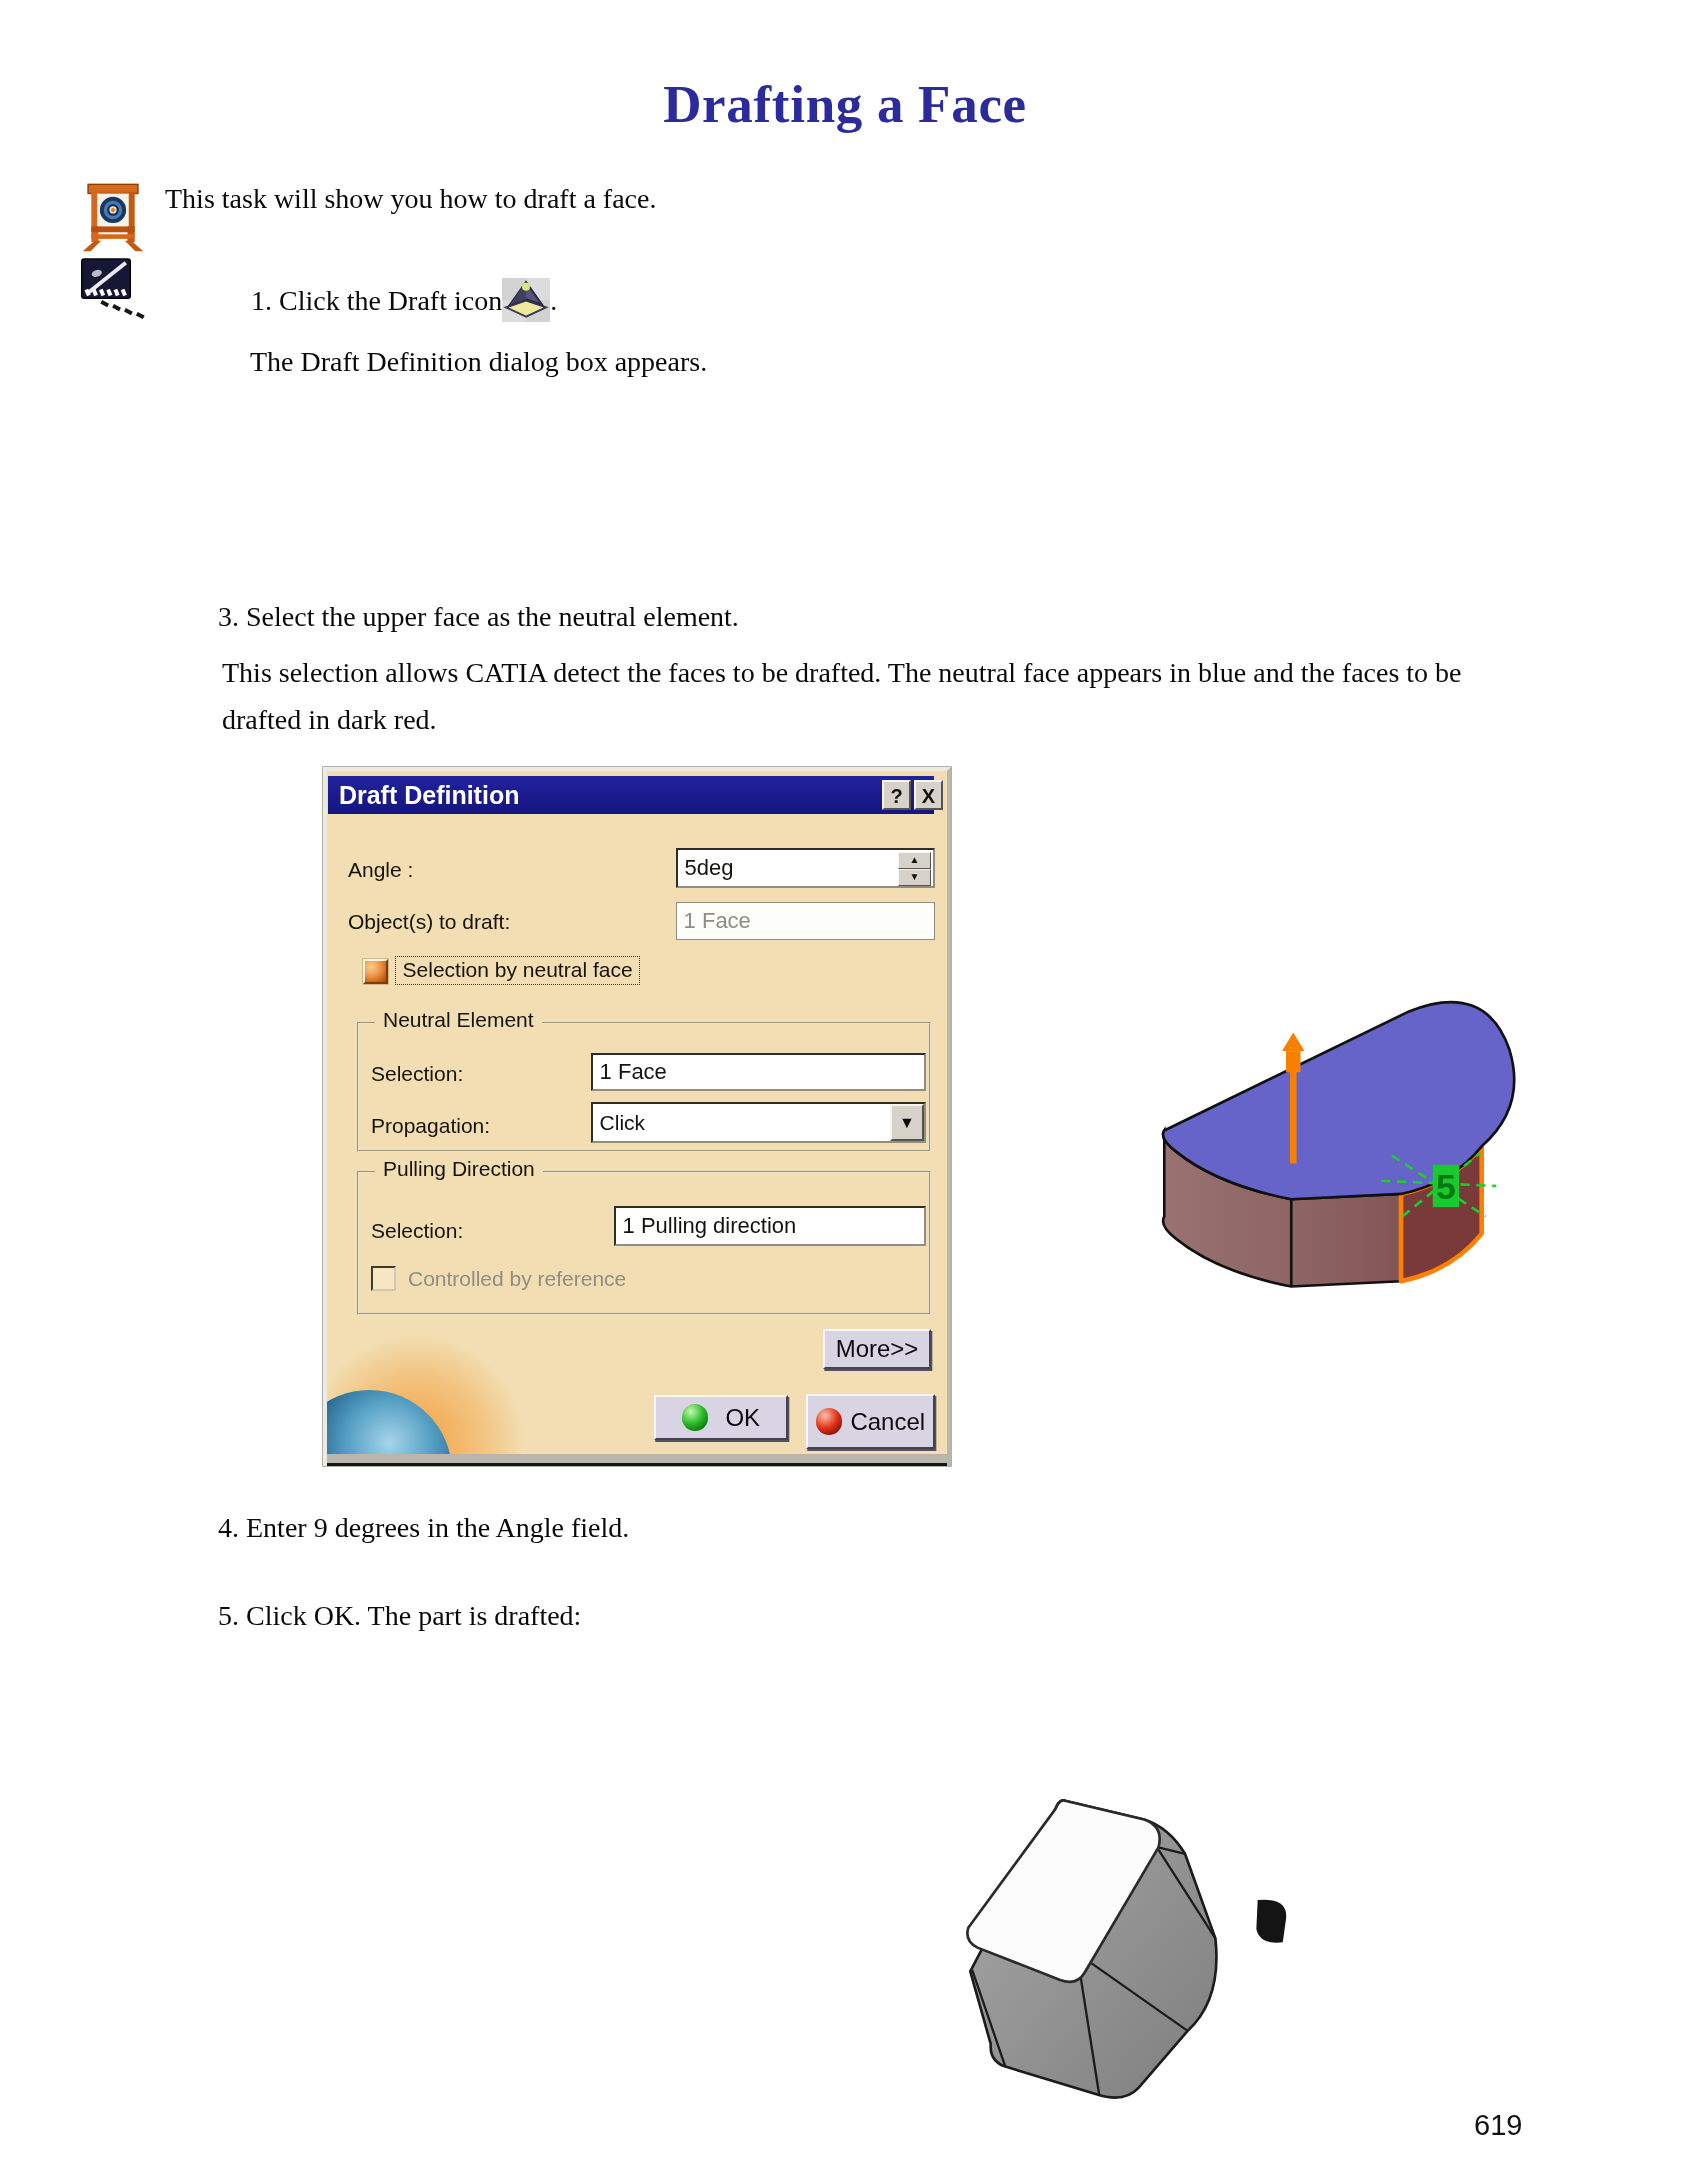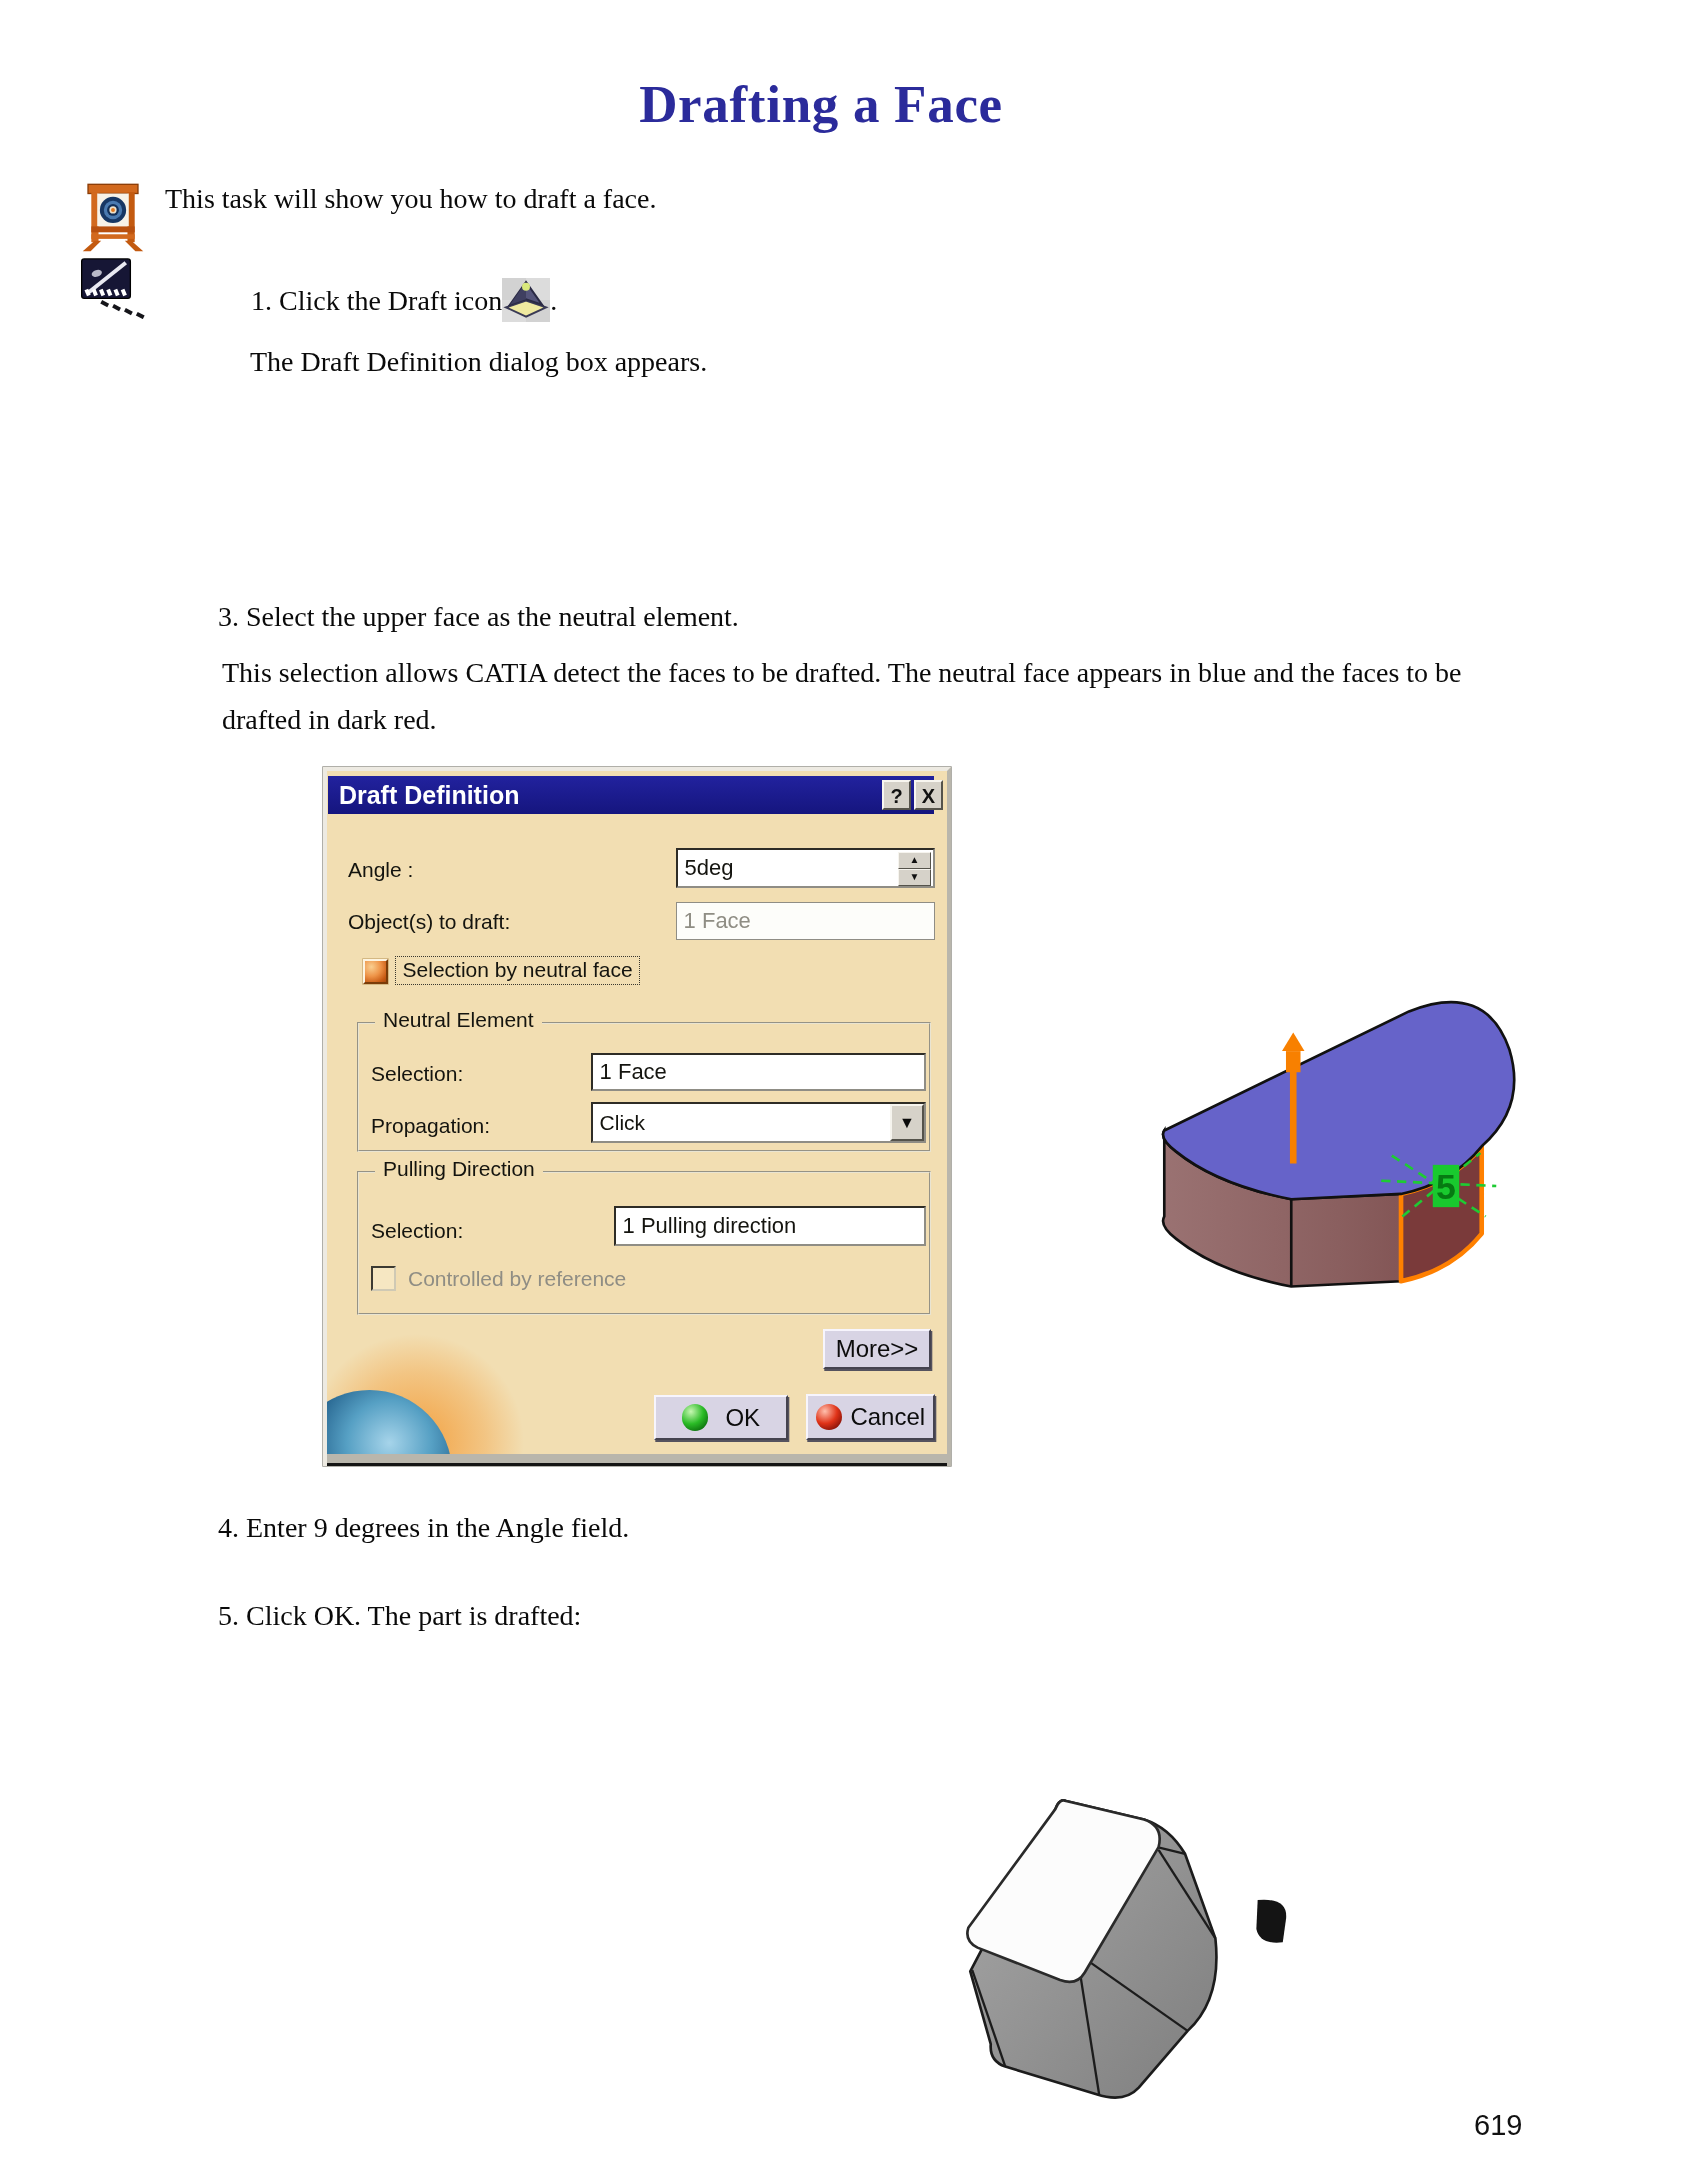--- a/index.html
+++ b/index.html
@@ -1,21 +1,21 @@
 <!DOCTYPE html>
 <html style="font-size:10.6px"><head>
 <meta charset="utf-8">
 <style>
   html,body{margin:0;padding:0;background:#ffffff;}
   #page{position:relative;width:1687px;height:2183px;background:#ffffff;overflow:hidden;
         font-family:"Liberation Serif", serif;color:#0a0a0a;}
   .abs{position:absolute;}
   
   .doc-title{left:0;top:74px;width:1642px;text-align:center;
-             font-size:53px;font-weight:bold;color:#2B2B9B;letter-spacing:0.7px;}
+             font-size:53px;font-weight:bold;color:#2B2B9B;letter-spacing:0.7px;padding-left:24px;}
   .body-text{font-size:28px;line-height:1.25;white-space:nowrap;}
   .para{font-size:28px;line-height:1.67;white-space:normal;}
   .step1-row{display:flex;align-items:center;gap:0;}
   .pagenum{font-family:"Liberation Sans", sans-serif;font-size:29px;color:#111;}
   
   #dlg{left:323px;top:767px;width:620px;height:695px;background:#F2DEB2;
        border-left:4.6px solid #edeae2;border-top:4.6px solid #edeae2;border-right:4.6px solid #b9b6ac;
        box-shadow:0 0 0 0.7px #8f8d85;overflow:hidden;
        font-family:"Liberation Sans", sans-serif;font-size:21px;color:#14140f;}
   .titlebar{left:1.3px;top:5.3px;width:606px;height:38px;background:linear-gradient(180deg,#22229e,#15157e);
@@ -165,21 +165,21 @@
     <div class="abs glow" style="left:-40px;top:619px;width:165px;height:165px;
          background:radial-gradient(circle at 62% 32%,#a6d4ea 0%,#56a0c4 28%,#1e5a86 55%,#0b2c49 82%)"></div>
 
     <div class="abs btn3d" style="left:496px;top:558px;width:108px;height:40px">
       <span>More&gt;&gt;</span>
     </div>
     <div class="abs btn3d" style="left:327px;top:624px;width:134px;height:45px;gap:17px">
       <span class="ball ball-green"></span>
       <span>OK</span>
     </div>
-    <div class="abs btn3d" style="left:479px;top:623px;width:129px;height:46px;gap:8px">
+    <div class="abs btn3d" style="left:479px;top:623px;width:129px;height:55px;gap:8px">
       <span class="ball ball-red"></span>
       <span>Cancel</span>
     </div>
 
     <div class="abs dlg-bottombar"></div>
   </div>
 
   <svg class="abs" style="left:1118px;top:953px" width="410" height="384" viewBox="0 0 620 580">
     <defs>
       <linearGradient id="sideGrad" x1="0" y1="0" x2="1" y2="0">

